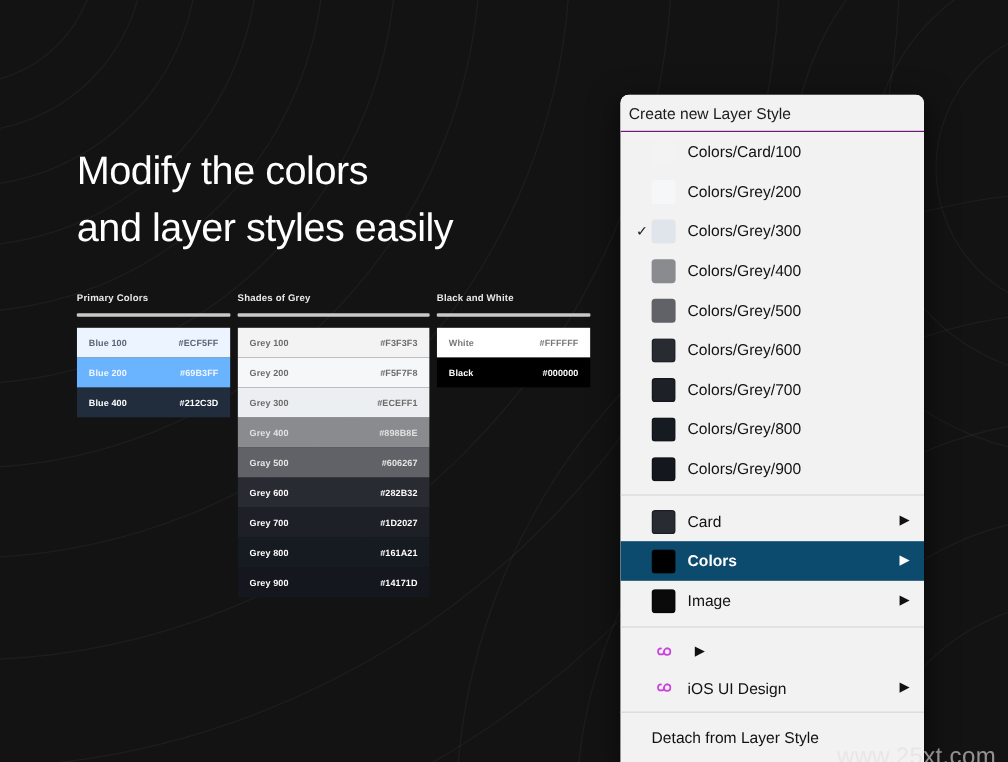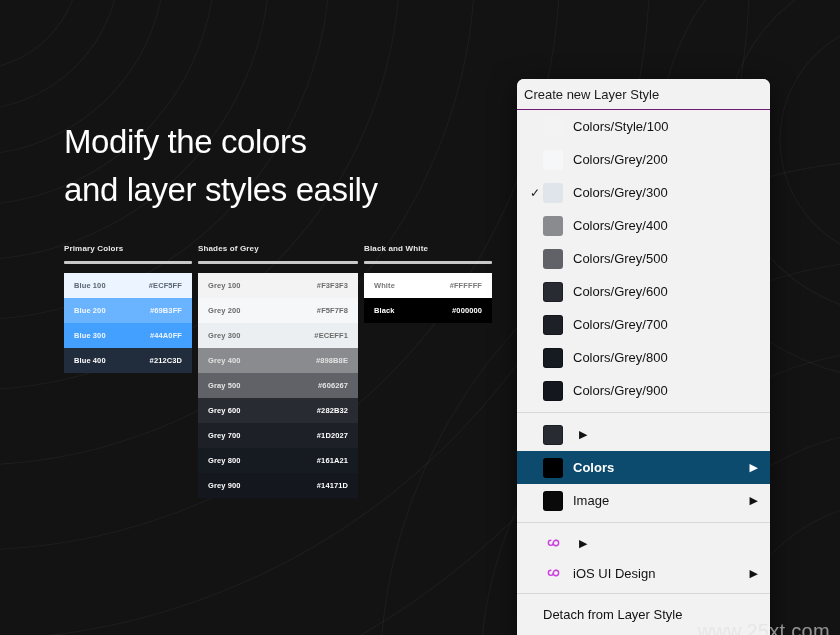--- a/index.html
+++ b/index.html
@@ -231,24 +231,20 @@
       <div class="palette-rule"></div>
       <div class="swatch-table">
         <div class="swatch-row" style="background: rgb(236, 245, 255); color: rgb(90, 101, 114);">
           <span class="sw-name">Blue 100</span>
           <span class="sw-hex">#ECF5FF</span>
         </div>
         <div class="swatch-row" style="background: rgb(105, 179, 255); color: rgb(242, 247, 255);">
           <span class="sw-name">Blue 200</span>
           <span class="sw-hex">#69B3FF</span>
         </div>
-        <div class="swatch-row" style="background: rgb(68, 160, 255); color: rgb(238, 246, 255);">
-          <span class="sw-name">Blue 300</span>
-          <span class="sw-hex">#44A0FF</span>
-        </div>
         <div class="swatch-row" style="background: rgb(33, 44, 61); color: rgb(255, 255, 255);">
           <span class="sw-name">Blue 400</span>
           <span class="sw-hex">#212C3D</span>
         </div>
       </div>
     </div>
 
     <div class="palette-col wide">
       <div class="palette-title">Shades of Grey</div>
       <div class="palette-rule"></div>
@@ -309,21 +305,21 @@
 
   </div>
 
   <div id="menu">
 
     <div class="menu-header">Create new Layer Style</div>
 
     <div class="menu-item">
       <span class="mi-check"></span>
       <span class="mi-swatch" style="background: rgb(243, 243, 243);"></span>
-      <span class="mi-label">Colors/Style/100</span>
+      <span class="mi-label">Colors/Card/100</span>
     </div>
     <div class="menu-item">
       <span class="mi-check"></span>
       <span class="mi-swatch" style="background: rgb(245, 247, 248);"></span>
       <span class="mi-label">Colors/Grey/200</span>
     </div>
     <div class="menu-item">
       <span class="mi-check">✓</span>
       <span class="mi-swatch" style="background: rgb(223, 229, 234);"></span>
       <span class="mi-label">Colors/Grey/300</span>
@@ -356,20 +352,21 @@
     <div class="menu-item">
       <span class="mi-check"></span>
       <span class="mi-swatch bordered" style="background: rgb(20, 23, 29);"></span>
       <span class="mi-label">Colors/Grey/900</span>
     </div>
 
     <div class="menu-sep"></div>
 
     <div class="menu-item">
       <span class="mi-swatch bordered" style="margin-left: 16px; background: rgb(40, 43, 50);"></span>
+      <span class="mi-label">Card</span>
       <span class="mi-arrow">▶</span>
     </div>
     <div class="menu-item selected">
       <span class="mi-swatch bordered" style="margin-left: 16px; background: rgb(0, 0, 0);"></span>
       <span class="mi-label">Colors</span>
       <span class="mi-arrow">▶</span>
     </div>
     <div class="menu-item">
       <span class="mi-swatch bordered" style="margin-left: 16px; background: rgb(10, 10, 10);"></span>
       <span class="mi-label">Image</span>

